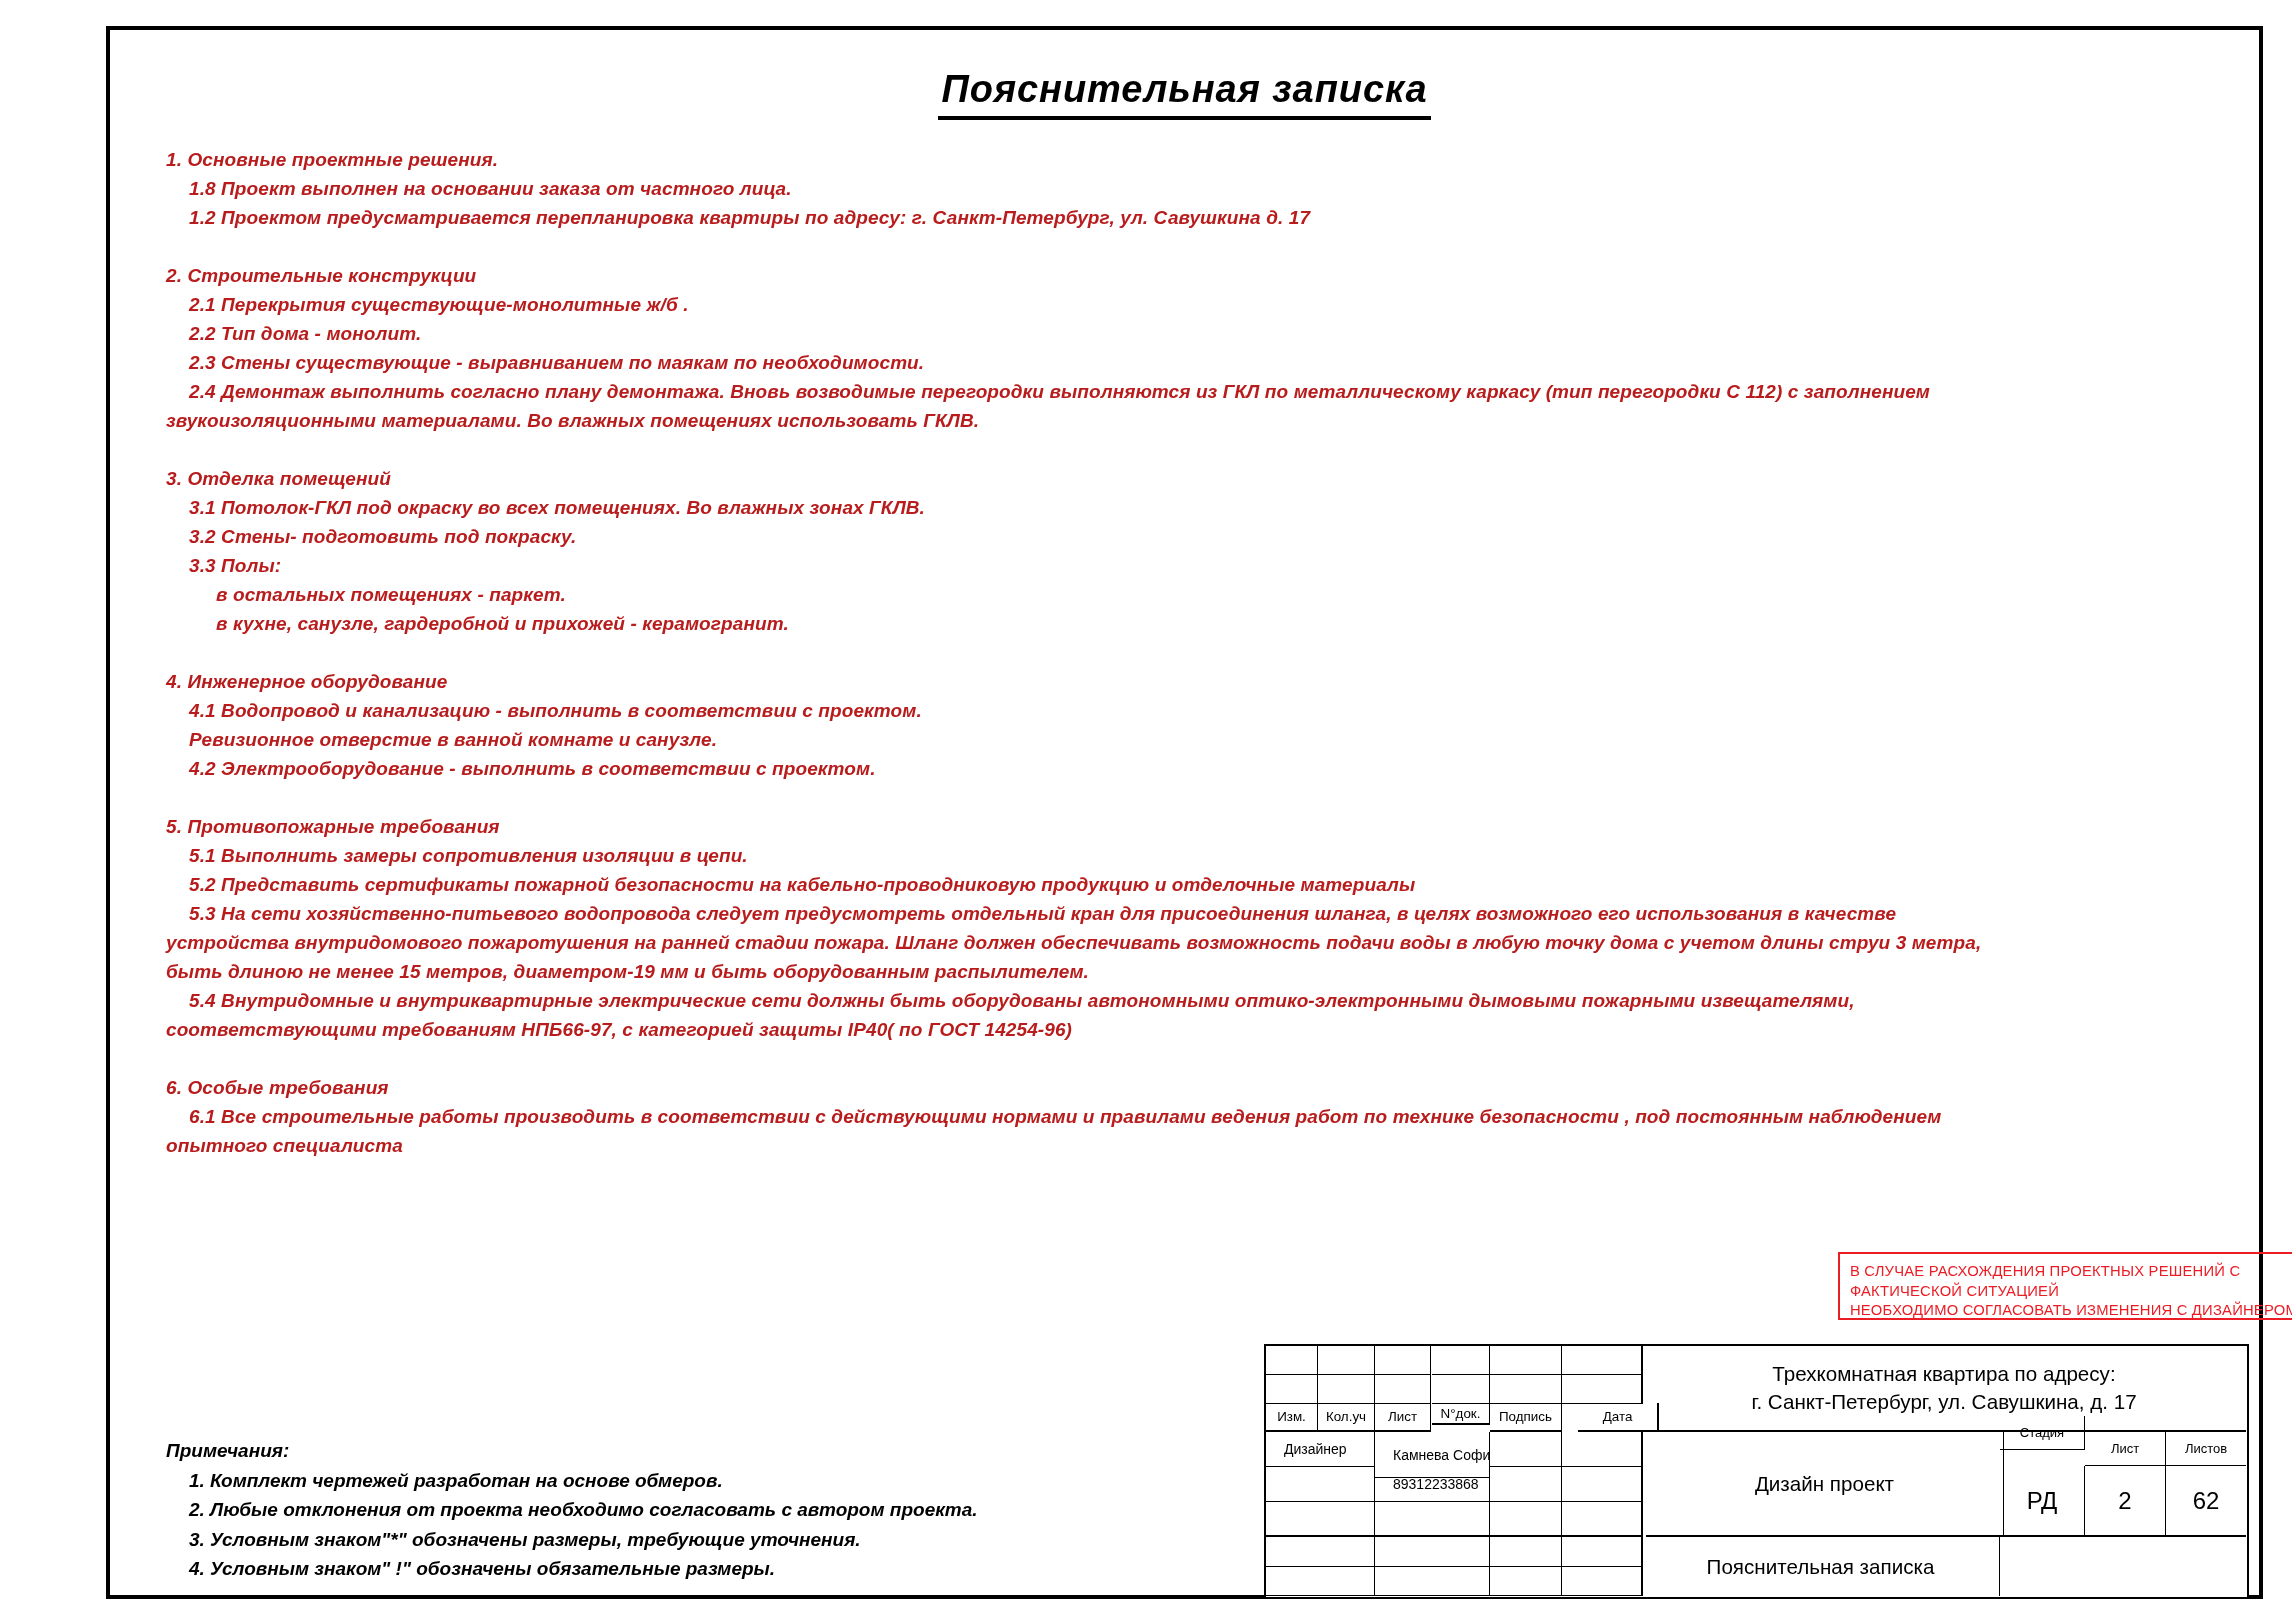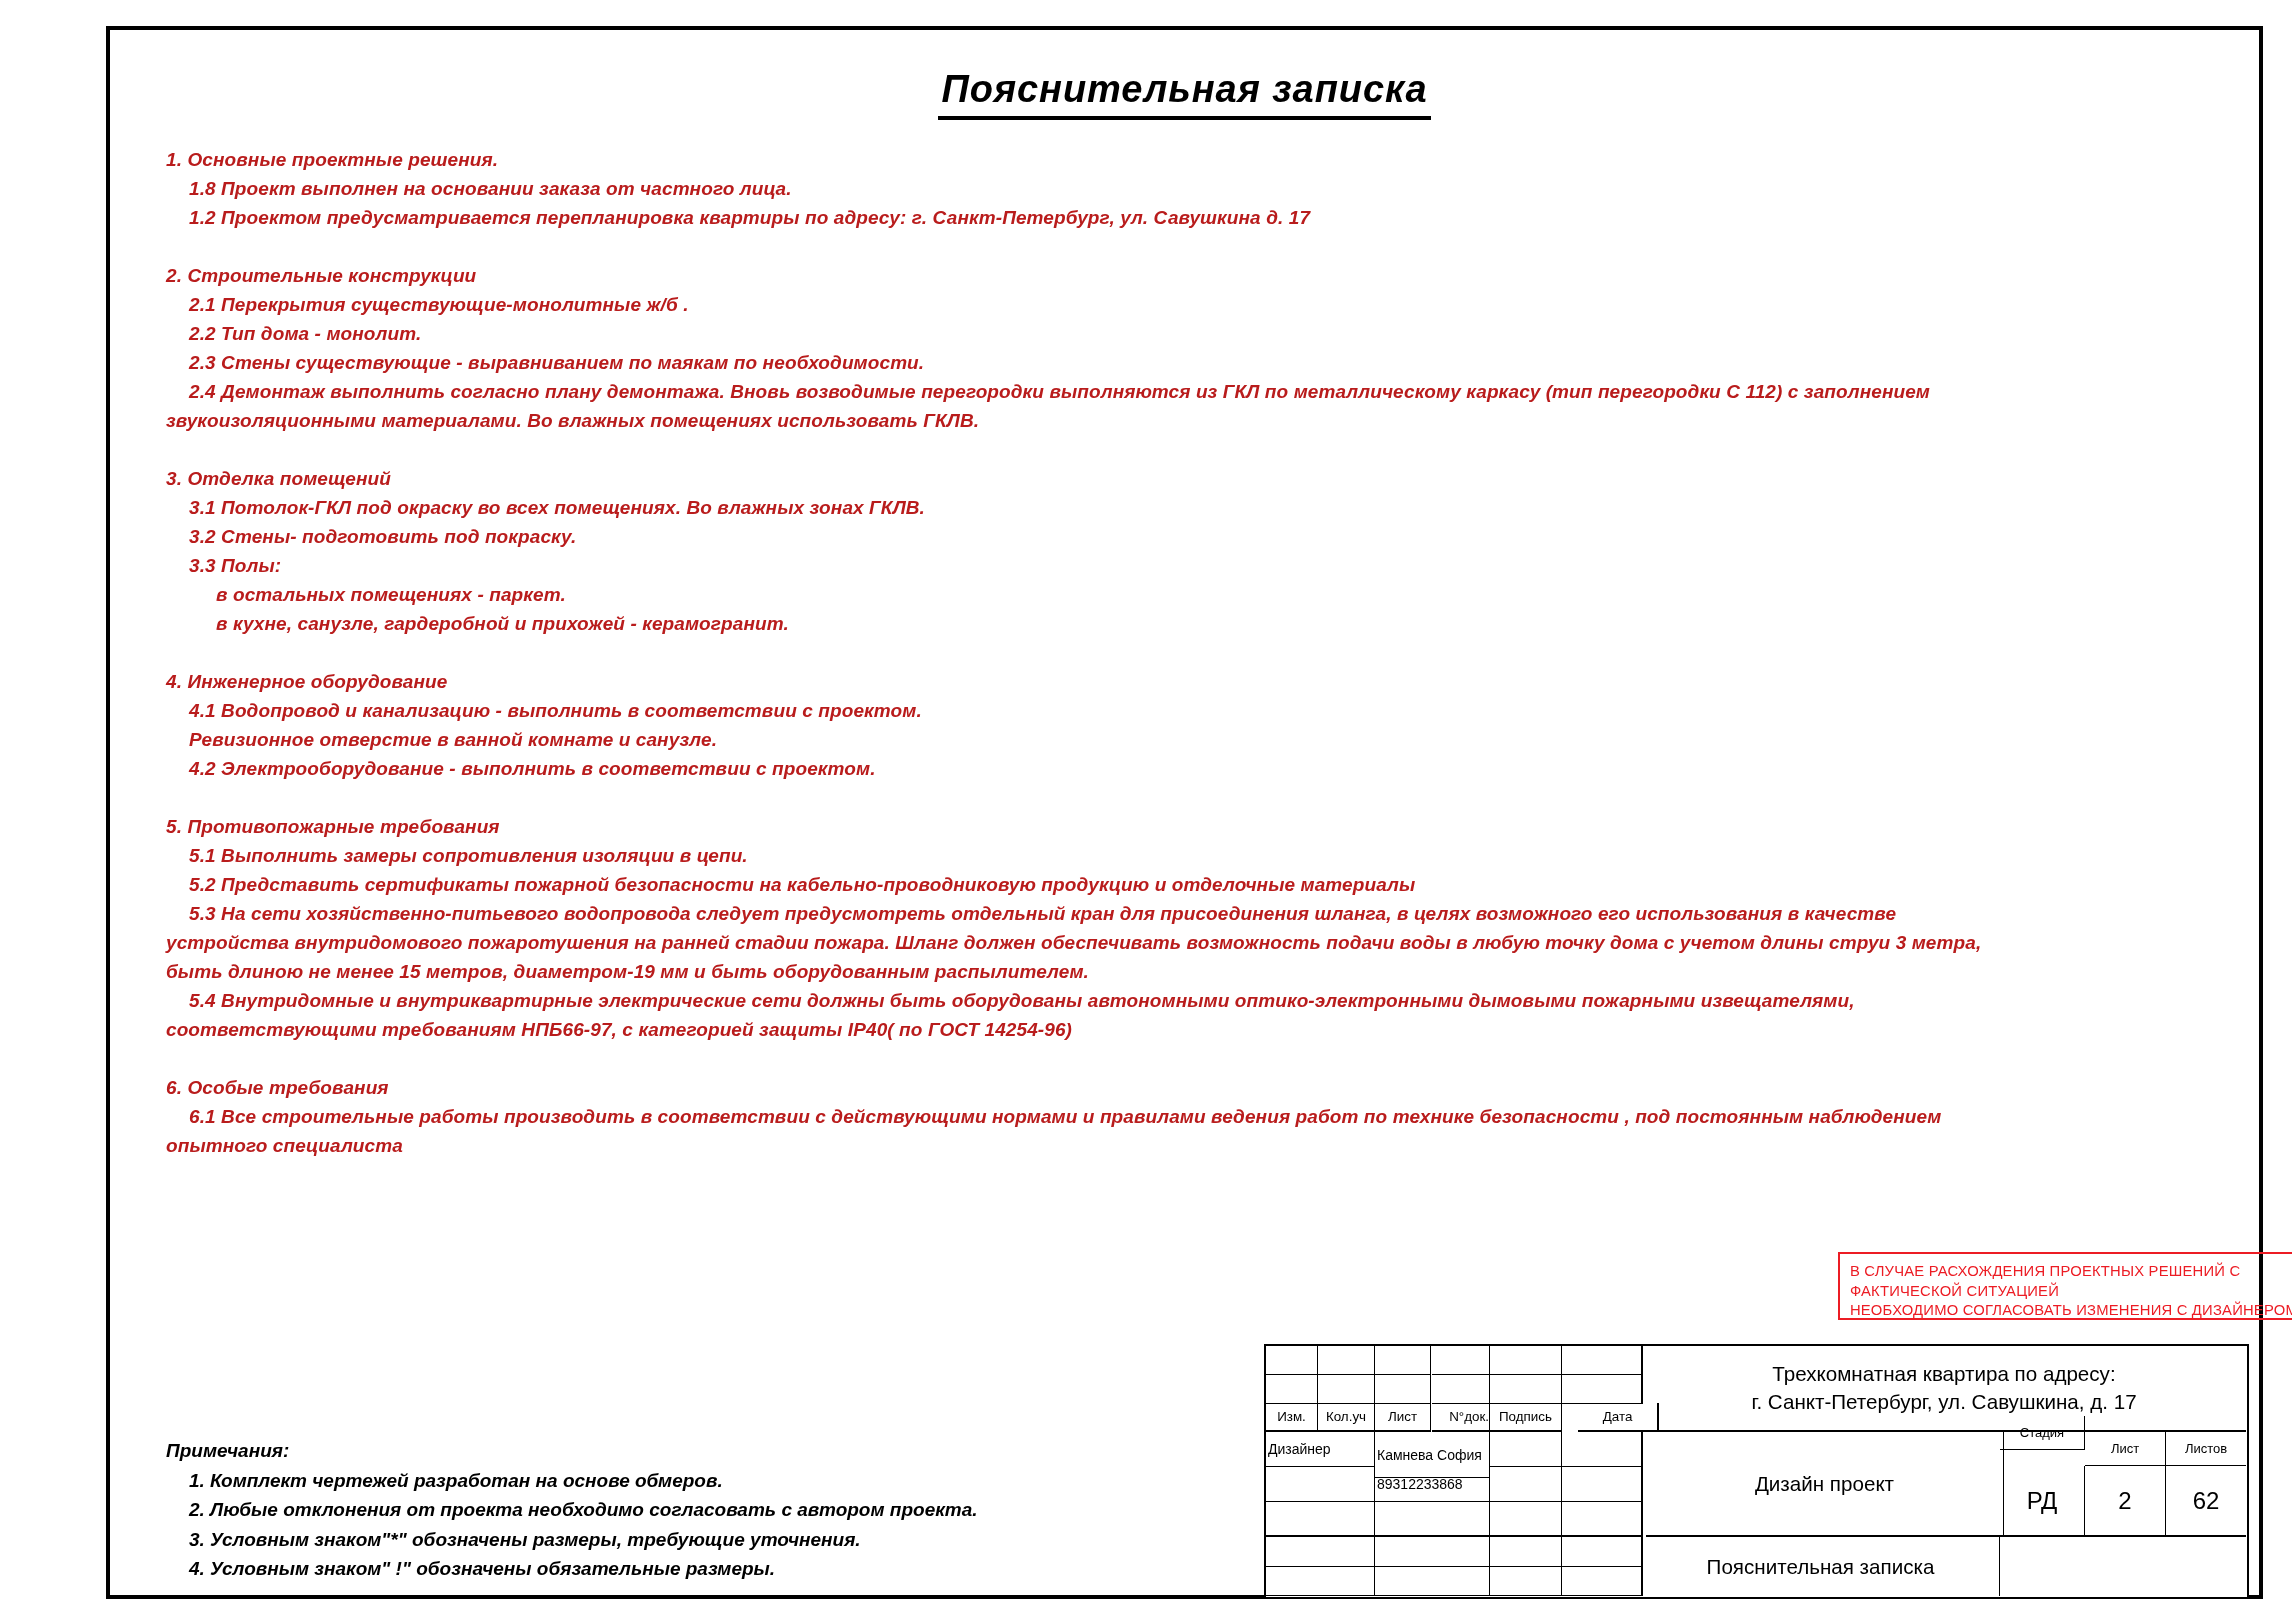--- a/index.html
+++ b/index.html
@@ -118,21 +118,21 @@
     display: flex;
     align-items: center;
     overflow: hidden;
     white-space: nowrap;
   }
   #stamp .thickright { border-right-width: 2.7px; }
   #stamp .thickbottom { border-bottom-width: 2.7px; }
   #stamp .nr { border-right: none; }
   #stamp .nb { border-bottom: none; }
   #stamp .ctr { justify-content: center; }
-  #stamp .pad { padding-left: 2px; }
+  #stamp .pad { padding-left: 18px; }
 
   .hdr-lbl { font-size: 13.4px; }
   .name-lbl { font-size: 14px; }
   .big-title {
     font-size: 20.6px;
     line-height: 28px;
     text-align: center;
     display: block;
     width: 100%;
   }
@@ -238,21 +238,21 @@
 
       <div class="cell ctr thickbottom" style="left:0px;   top:57px; width:52px; height:29px;">
           <span class="hdr-lbl">Изм.</span>
         </div>
       <div class="cell ctr thickbottom" style="left:52px;  top:57px; width:57px; height:29px;">
           <span class="hdr-lbl">Кол.уч</span>
         </div>
       <div class="cell ctr thickbottom" style="left:109px; top:57px; width:56px; height:29px;">
           <span class="hdr-lbl">Лист</span>
         </div>
-      <div class="cell ctr thickbottom" style="left:166px; top:57px; width:58px; height:29px;justify-content:flex-end;">
+      <div class="cell ctr thickbottom" style="left:166px; top:57px; width:58px; height:22px;">
           <span class="hdr-lbl">N°док.</span>
         </div>
       <div class="cell ctr thickbottom" style="left:224px; top:57px; width:72px; height:29px;">
           <span class="hdr-lbl">Подпись</span>
         </div>
       <div class="cell ctr thickbottom thickright" style="left:312px; top:57px; width:81px; height:29px;">
           <span class="hdr-lbl">Дата</span>
         </div>
 
       <div class="cell pad" style="left:0px;   top:86px; width:109px; height:35px;">

